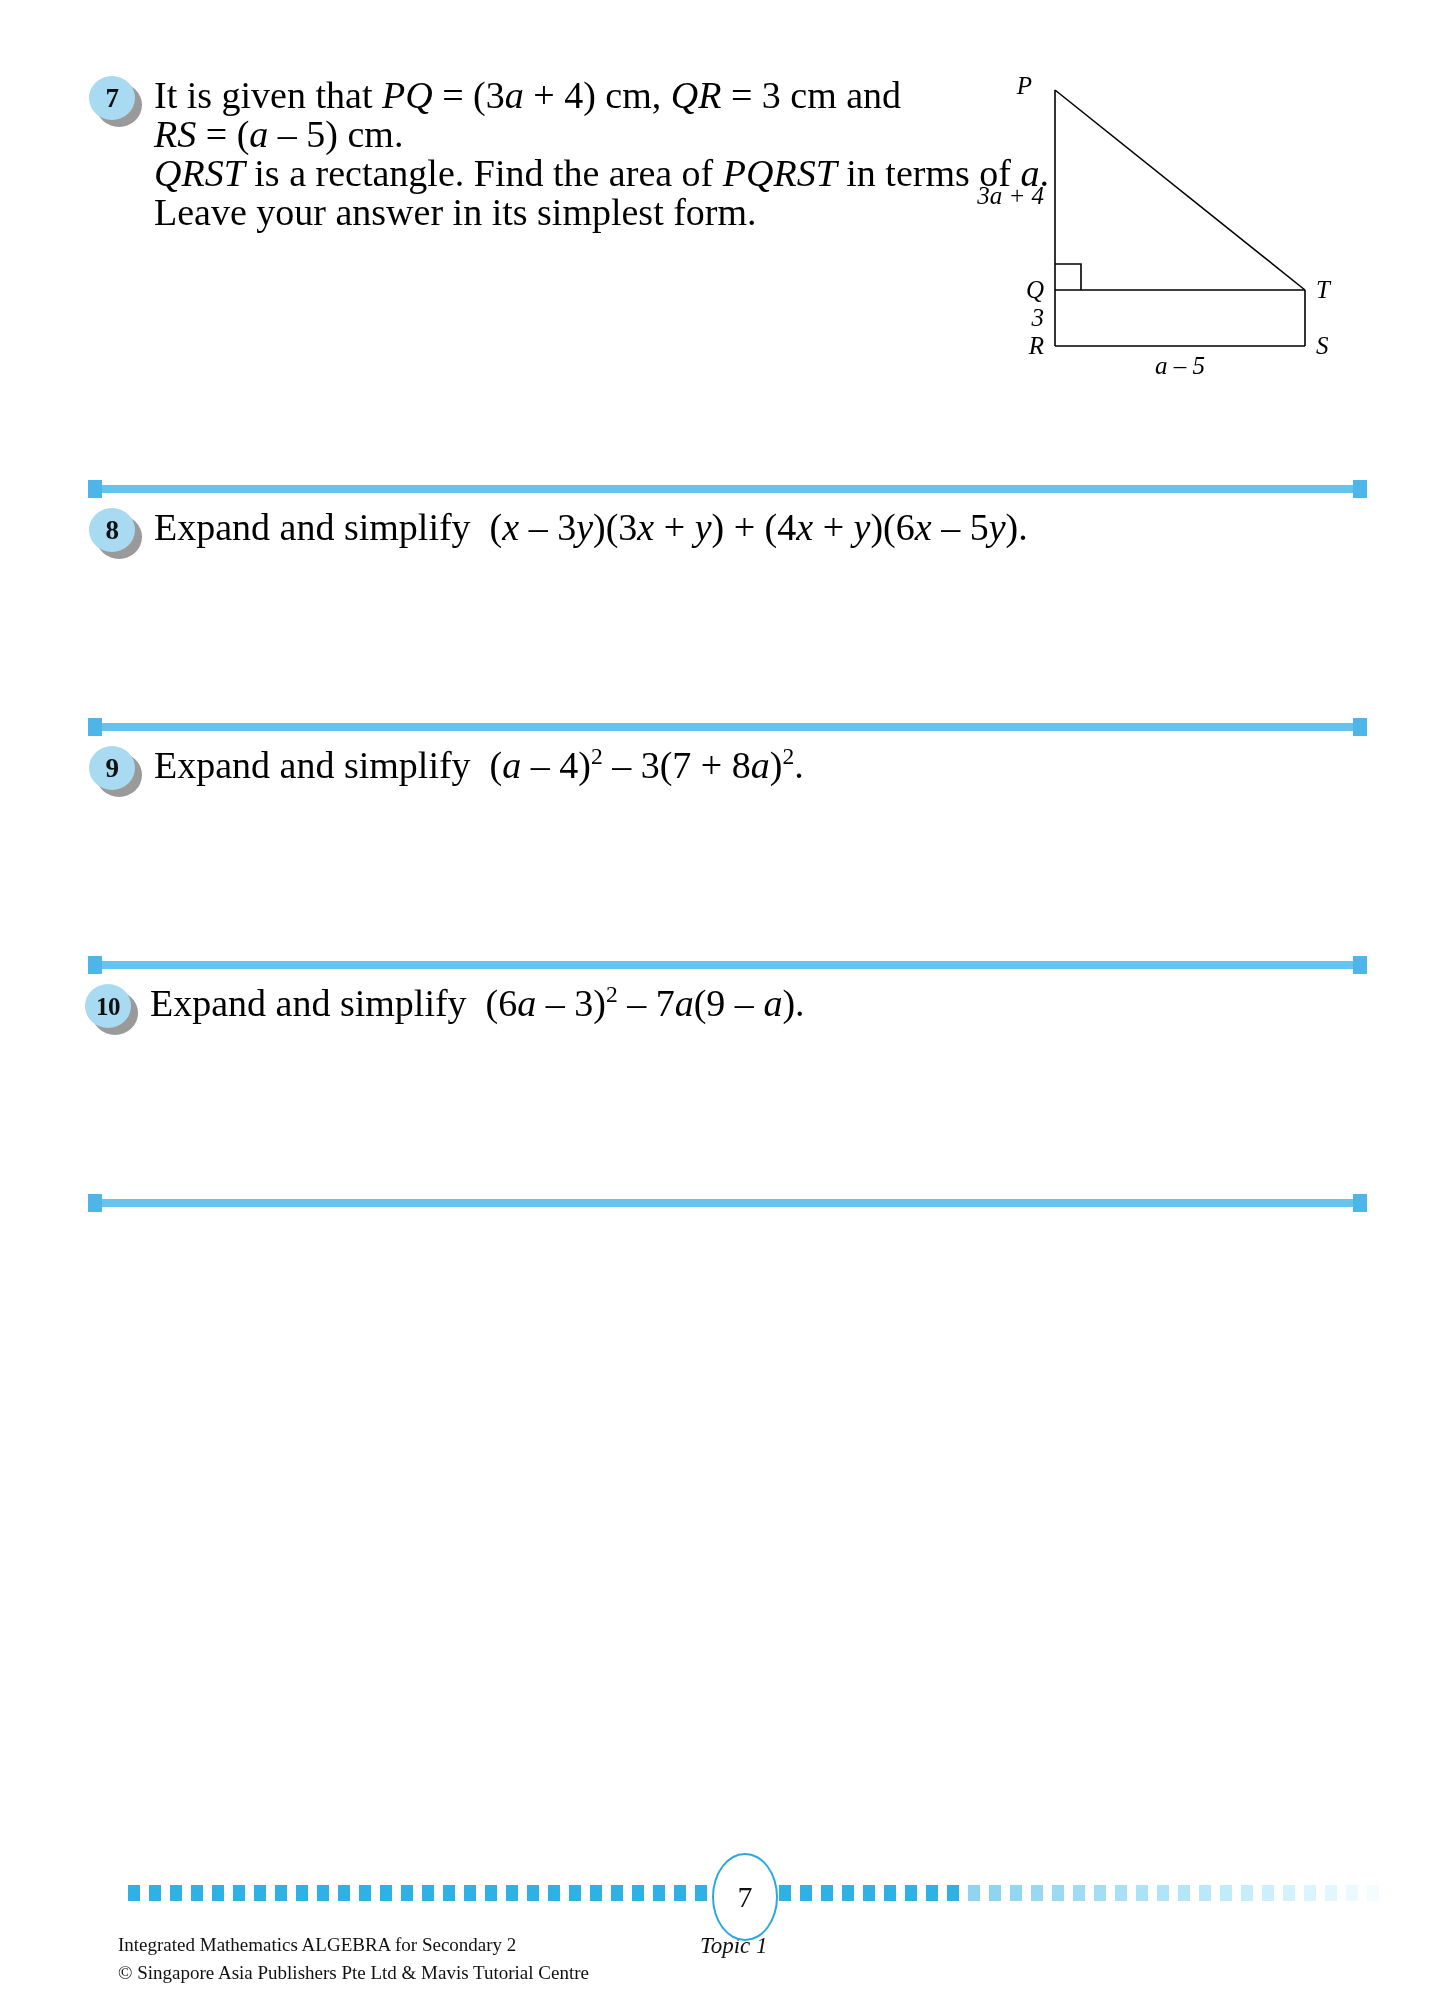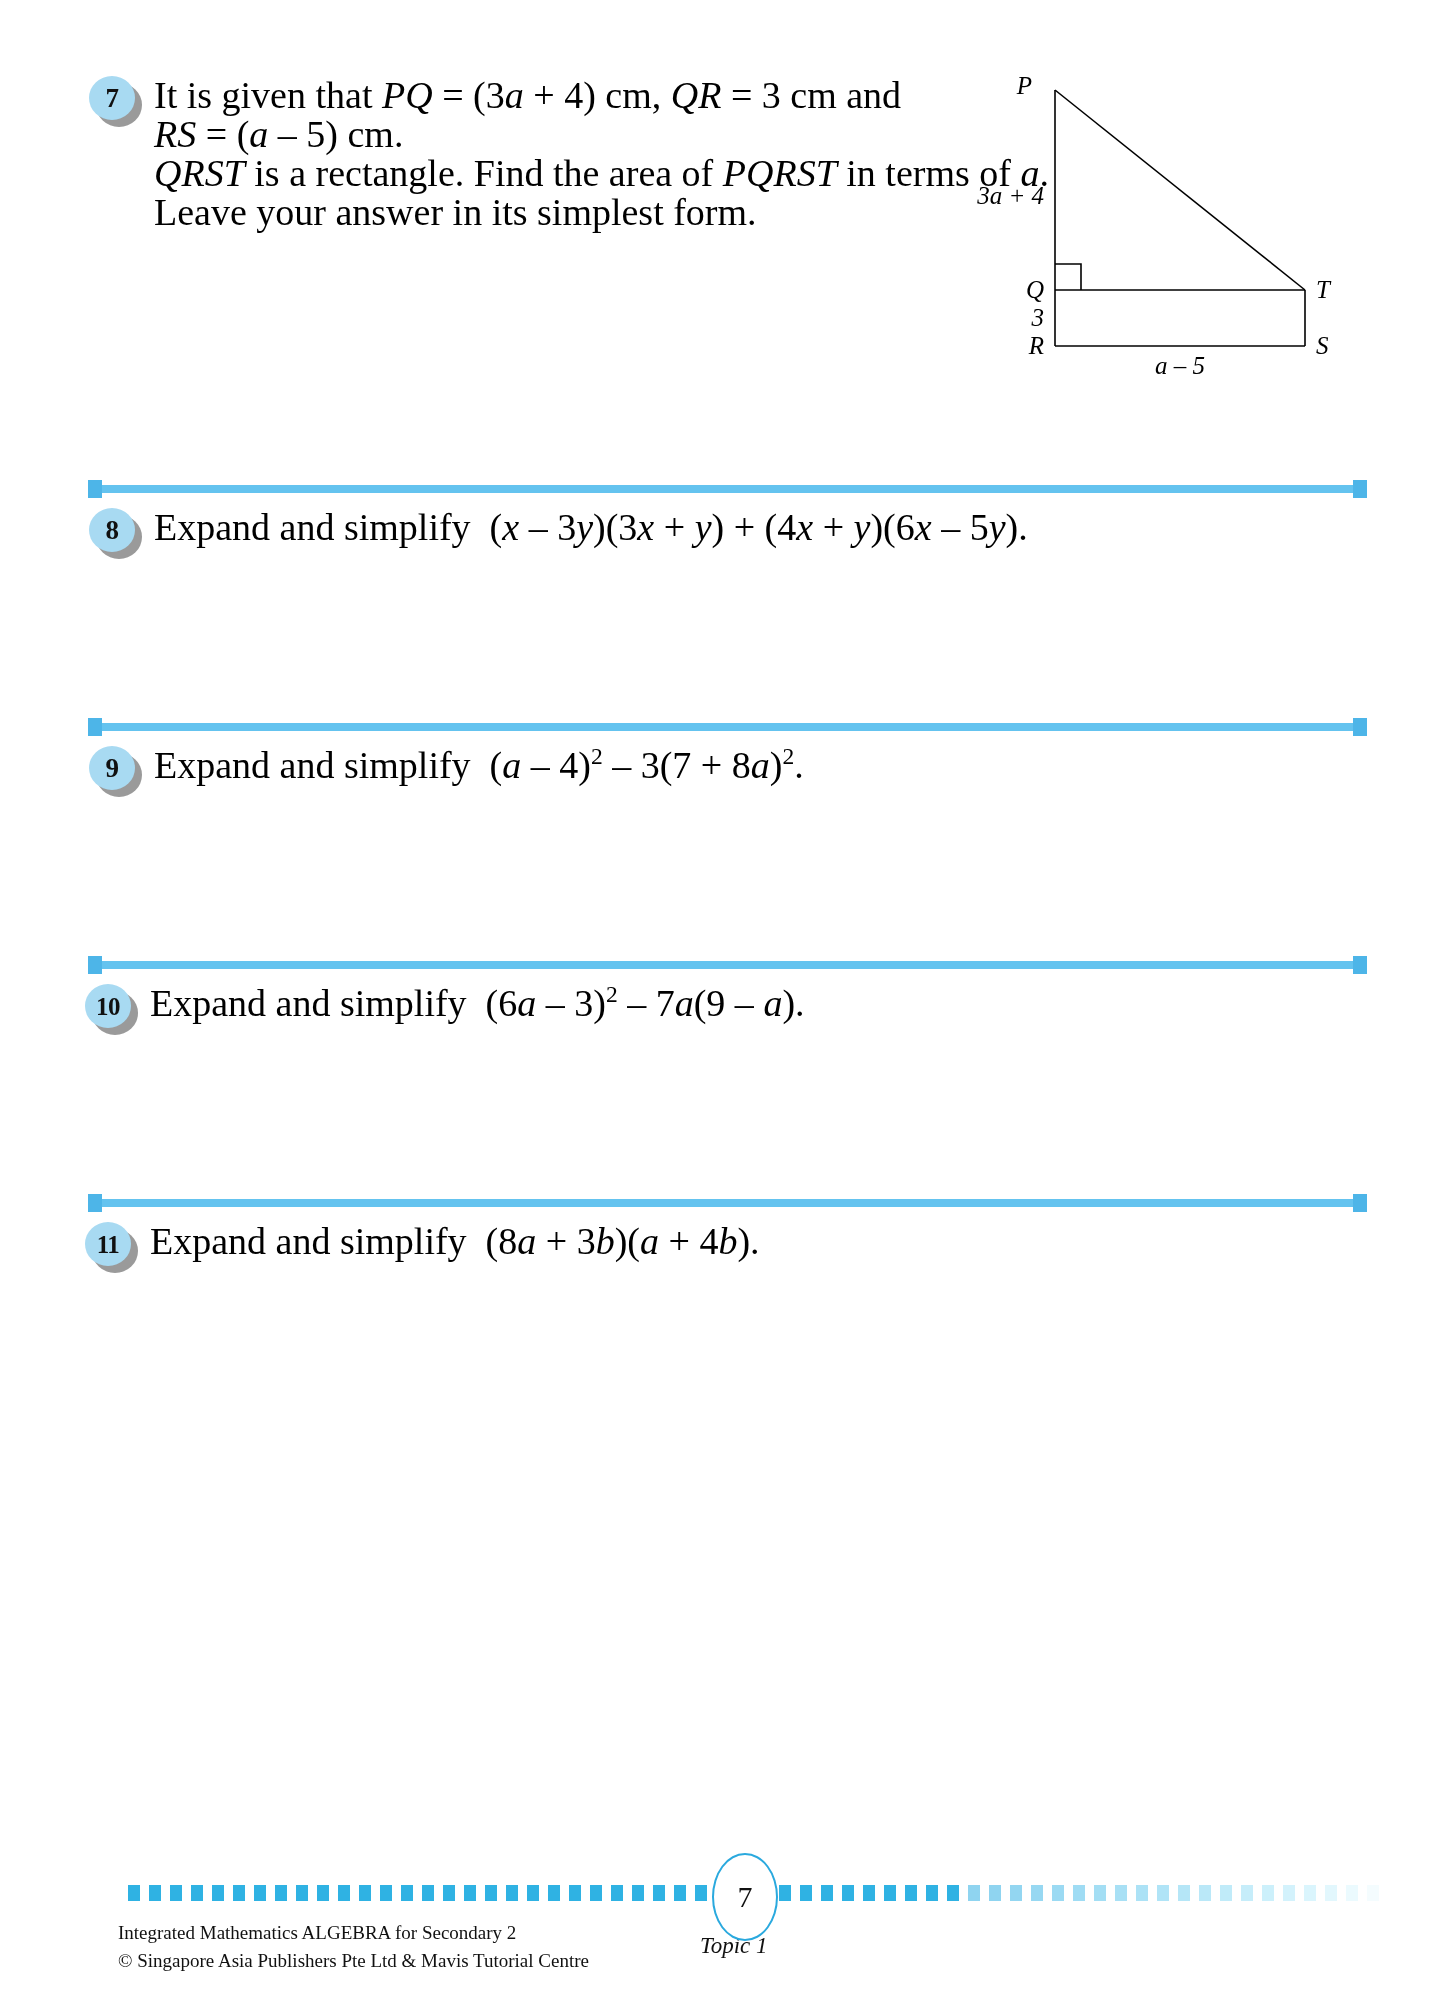--- a/index.html
+++ b/index.html
@@ -151,21 +151,21 @@
     justify-content: center;
     z-index: 4;
   }
   .page-num {
     font-size: 30px;
     color: #111111;
   }
   .foot-text {
     position: absolute;
     left: 118px;
-    top: 62px;
+    top: 74px;
     font-size: 19px;
     line-height: 28px;
     color: #111111;
   }
   .topic {
     position: absolute;
     left: 700px;
     top: 76px;
     font-size: 23px;
     font-style: italic;
@@ -272,31 +272,20 @@
       <span class="line">Expand and simplify&nbsp; (6<i class="m">a</i> – 3)<sup class="pw">2</sup> – 7<i class="m">a</i>(9 – <i class="m">a</i>).</span>
     </div>
   </div>
 
   <div class="sep" style="left:88px; right:88px; top:1197px;">
     <span class="cap"></span>
     <span class="bar"></span>
     <span class="cap"></span>
   </div>
 
-  <div class="q-row" style="left:84px; top:1222px;">
-    <div class="badge-wrap">
-      <div class="badge-shadow"></div>
-      <div class="badge-face">
-        <span class="badge-num" style="font-size:25px;">11</span>
-      </div>
-    </div>
-    <div class="q-body">
-      <span class="line">Expand and simplify&nbsp; (8<i class="m">a</i> + 3<i class="m">b</i>)(<i class="m">a</i> + 4<i class="m">b</i>).</span>
-    </div>
-  </div>
 
   <div class="footer">
     <div class="dash-row">
       <span class="dash"></span>
         <span class="dash"></span>
         <span class="dash"></span>
         <span class="dash"></span>
         <span class="dash"></span>
         <span class="dash"></span>
         <span class="dash"></span>

